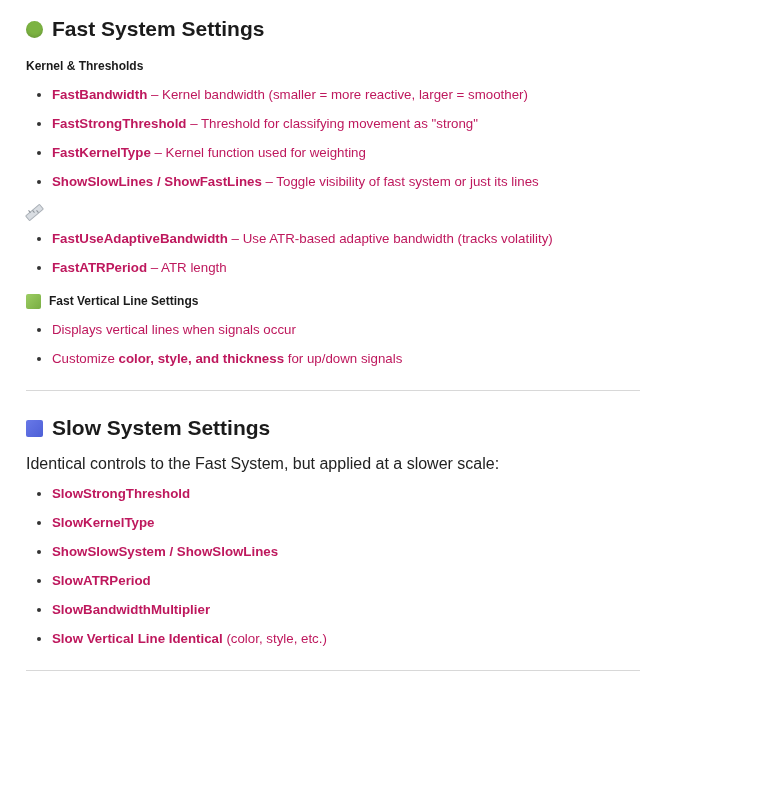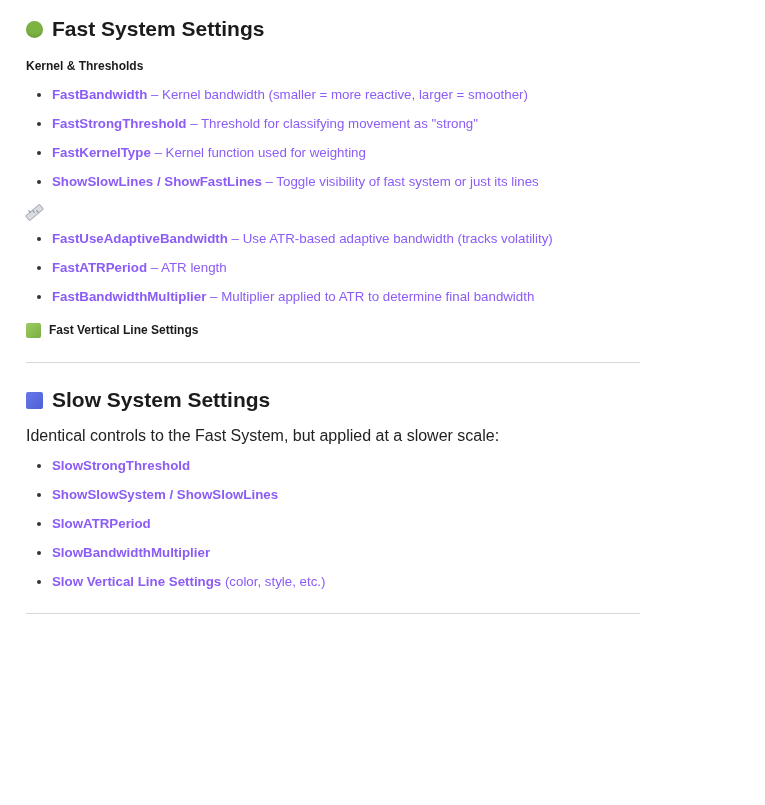--- a/index.html
+++ b/index.html
@@ -97,21 +97,21 @@
     list-style: none;
     margin: 0 0 0 0;
     padding: 0;
   }
   ul.doc-list li {
     position: relative;
     font-size: 13.3px;
     line-height: 18px;
     padding: 0 0 0 26px;
     margin: 0 0 11px 0;
-    color: #8b5cf6;
+    color: #be185d;
   }
   ul.doc-list li::before {
     content: "";
     position: absolute;
     left: 11px;
     top: 7px;
     width: 4px;
     height: 4px;
     border-radius: 50%;
     background: #333333;
@@ -173,56 +173,64 @@
       </span>
     </h2>
 
     <ul class="doc-list">
       <li>
         <b>FastUseAdaptiveBandwidth</b><span> – Use ATR-based adaptive bandwidth (tracks volatility)</span>
       </li>
       <li>
         <b>FastATRPeriod</b><span> – ATR length</span>
       </li>
-      <li>
-        <b>FastBandwidthMultiplier</b><span> – Multiplier applied to ATR to determine final bandwidth</span>
-      </li>
     </ul>
 
     <h2 class="doc-h2">
       <span class="emoji-square-green"></span>
       <span>Fast Vertical Line Settings</span>
     </h2>
 
+    <ul class="doc-list">
+      <li>
+        <span>Displays vertical lines when signals occur</span>
+      </li>
+      <li>
+        <span>Customize </span><b>color, style, and thickness</b><span> for up/down signals</span>
+      </li>
+    </ul>
   </div>
 
   <hr class="doc-hr">
 
   <div class="section-slow">
     <h1 class="doc-h1">
       <span class="emoji-square-blue"></span>
       <span>Slow System Settings</span>
     </h1>
 
     <p class="doc-p">Identical controls to the Fast System, but applied at a slower scale:</p>
 
     <ul class="doc-list slow-list">
       <li>
         <b>SlowStrongThreshold</b><span></span>
       </li>
       <li>
+        <b>SlowKernelType</b><span></span>
+      </li>
+      <li>
         <b>ShowSlowSystem / ShowSlowLines</b><span></span>
       </li>
       <li>
         <b>SlowATRPeriod</b><span></span>
       </li>
       <li>
         <b>SlowBandwidthMultiplier</b><span></span>
       </li>
       <li>
-        <b>Slow Vertical Line Settings</b><span> (color, style, etc.)</span>
+        <b>Slow Vertical Line Identical</b><span> (color, style, etc.)</span>
       </li>
     </ul>
   </div>
 
   <hr class="doc-hr">
 
 </div>
 
 </body></html>

